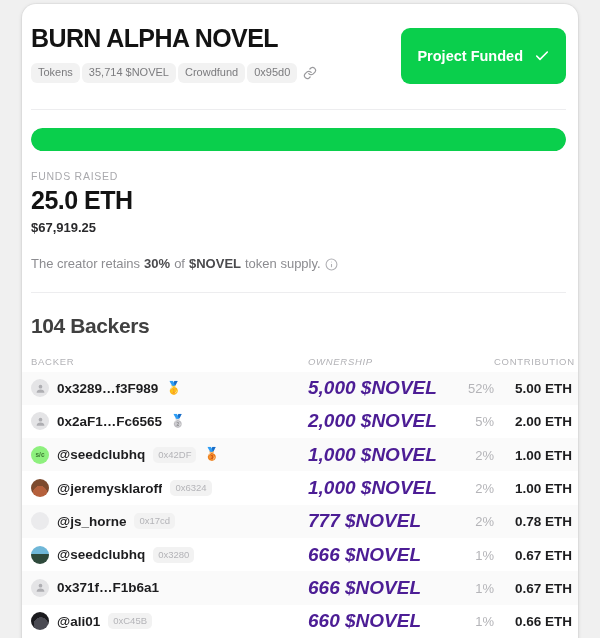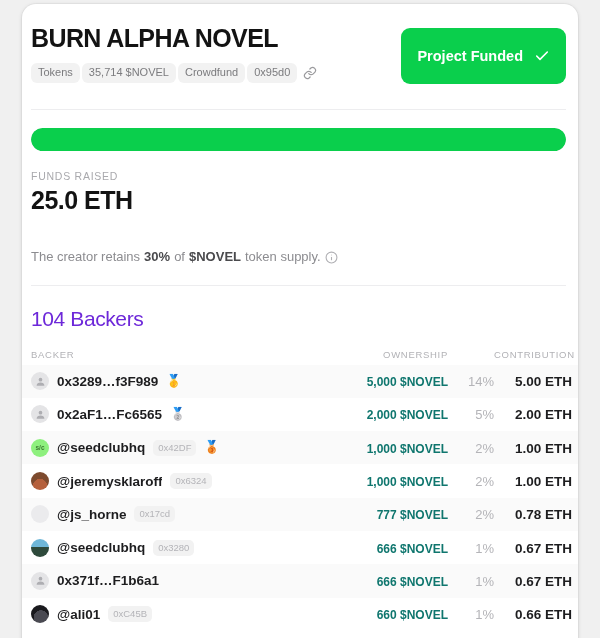--- a/index.html
+++ b/index.html
@@ -59,43 +59,43 @@
   #funds-label {
     font-size:10.5px; letter-spacing:0.75px;
     color:#a9a9ad; font-weight:500;
   }
   #funds-eth {
     font-size:25px; font-weight:bold; letter-spacing:-0.5px;
     color:#131313; margin-top:5px; line-height:1.1;
   }
   #funds-usd { font-size:13px; font-weight:bold; color:#2a2a2c; margin-top:5px; }
   #retain {
-    margin-top:34px; font-size:13px; color:#8c8c90;
+    margin-top:21px; font-size:13px; color:#8c8c90;
     display:flex; align-items:flex-end; gap:4px;
   }
   #retain b { color:#4a4a4d; font-weight:bold; }
   #info-icon { display:inline-flex; align-items:center; color:#b0b0b4; }
   #div2 { margin-top:21px; }
 
   
   #backers-title {
     padding:21px 12px 0 9px;
-    font-size:21px; font-weight:normal; letter-spacing:-0.4px; color:#6d28d9;
+    font-size:21px; font-weight:bold; letter-spacing:-0.4px; color:#404040;
   }
   #tbl { margin-top:14px; }
   .trow { display:flex; align-items:center; height:33.3px; }
   .thead { height:20px; }
   .thead .c {
     font-size:9.5px; letter-spacing:0.7px; color:#b2b2b6; font-weight:500;
   }
   .zebra { background:#fafafa; }
 
   .c-backer { flex:1; min-width:0; display:flex; align-items:center;
               padding-left:9px; gap:8px; overflow:hidden; }
-  .c-own   { width:140px; text-align:right; padding-right:0; }
+  .c-own   { width:140px; text-align:left; padding-right:0;font-style:italic; }
   .c-pct   { width:46px;  text-align:right; }
   .c-eth   { width:84px;  text-align:right; padding-right:6px; }
 
   .avatar {
     width:18px; height:18px; border-radius:50%;
     flex:none; display:flex; align-items:center; justify-content:center;
     font-size:6.5px; font-weight:bold; overflow:hidden; position:relative;
   }
   .av-gray { background:#e4e4e6; color:#aeaeb2; }
   .av-gray svg { width:11px; height:11px; }
@@ -103,21 +103,21 @@
   .name {
     font-size:13.5px; font-weight:bold; color:#1d1d1f;
     white-space:nowrap; overflow:hidden; text-overflow:ellipsis;
   }
   .hash {
     background:#f2f2f2; color:#b4b4b8;
     font-size:9.5px; border-radius:5px; padding:3px 5px 3.5px;
     flex:none; line-height:1;
   }
   .medal { font-size:12.5px; flex:none; line-height:1; }
-  .own { font-size:12px; font-weight:bold; color:#0f766e; white-space:nowrap; }
+  .own { font-size:19px; font-weight:bold; color:#4c1d95; white-space:nowrap; }
   .pct { font-size:13px; color:#b4b4b8; white-space:nowrap; }
   .eth { font-size:13.5px; font-weight:bold; color:#1d1d1f; white-space:nowrap; }
 </style>
 </head>
 <body>
 
 <div id="card">
 
   <div id="hdr">
     <div>
@@ -145,20 +145,21 @@
 
   <div class="divider" id="div1"></div>
 
   <div id="progress-track">
     <div id="progress-fill" style="width: 100%;"></div>
   </div>
 
   <div id="funds">
     <div id="funds-label">FUNDS RAISED</div>
     <div id="funds-eth">25.0 ETH</div>
+    <div id="funds-usd">$67,919.25</div>
     <div id="retain">
       <span>The creator retains</span>
       <b>30%</b>
       <span>of</span>
       <b>$NOVEL</b>
       <span>token supply.</span>
       <span id="info-icon">
         <svg width="13" height="13" viewBox="0 0 24 24" fill="none" stroke="currentColor" stroke-width="2">
             <circle cx="12" cy="12" r="10"></circle>
             <line x1="12" y1="11" x2="12" y2="17"></line>
@@ -185,21 +186,21 @@
             <div class="avatar av-gray">
               <svg viewBox="0 0 24 24" fill="currentColor">
                 <circle cx="12" cy="8" r="4"></circle>
                 <path d="M3.5 21c0-4.7 3.8-7 8.5-7s8.5 2.3 8.5 7z"></path>
               </svg>
             </div>
             <span class="name">0x3289…f3F989</span>
             <span class="medal">🥇</span>
           </div>
           <div class="c-own"><span class="own">5,000 $NOVEL</span></div>
-          <div class="c-pct"><span class="pct">14%</span></div>
+          <div class="c-pct"><span class="pct">52%</span></div>
           <div class="c-eth"><span class="eth">5.00 ETH</span></div>
         </div>
         <div class="trow">
           <div class="c-backer">
             <div class="avatar av-gray">
               <svg viewBox="0 0 24 24" fill="currentColor">
                 <circle cx="12" cy="8" r="4"></circle>
                 <path d="M3.5 21c0-4.7 3.8-7 8.5-7s8.5 2.3 8.5 7z"></path>
               </svg>
             </div>

